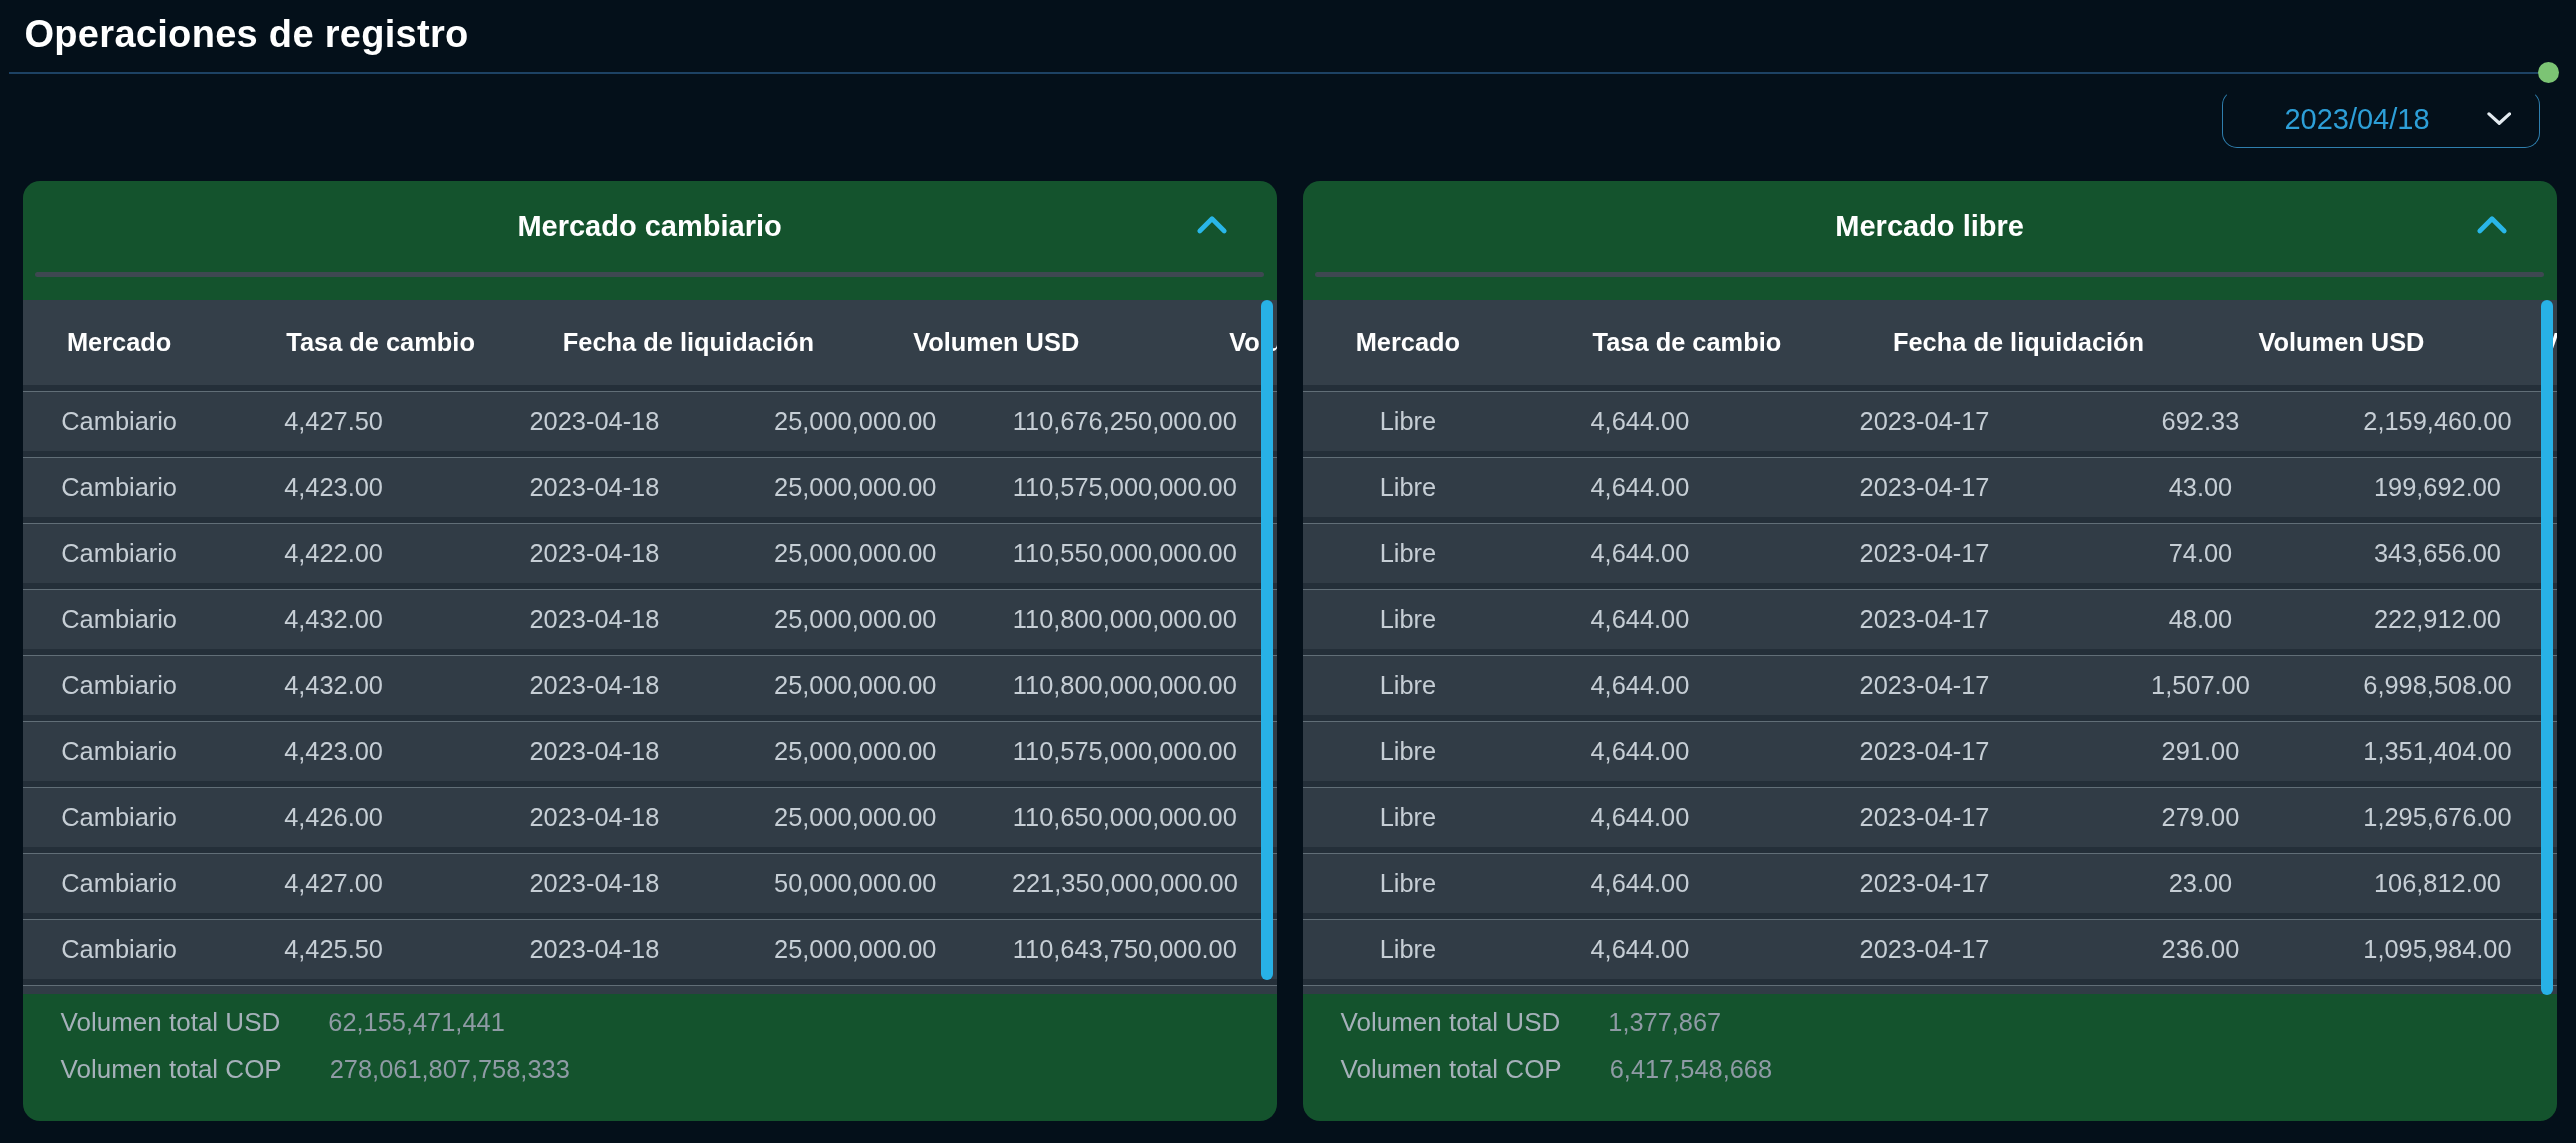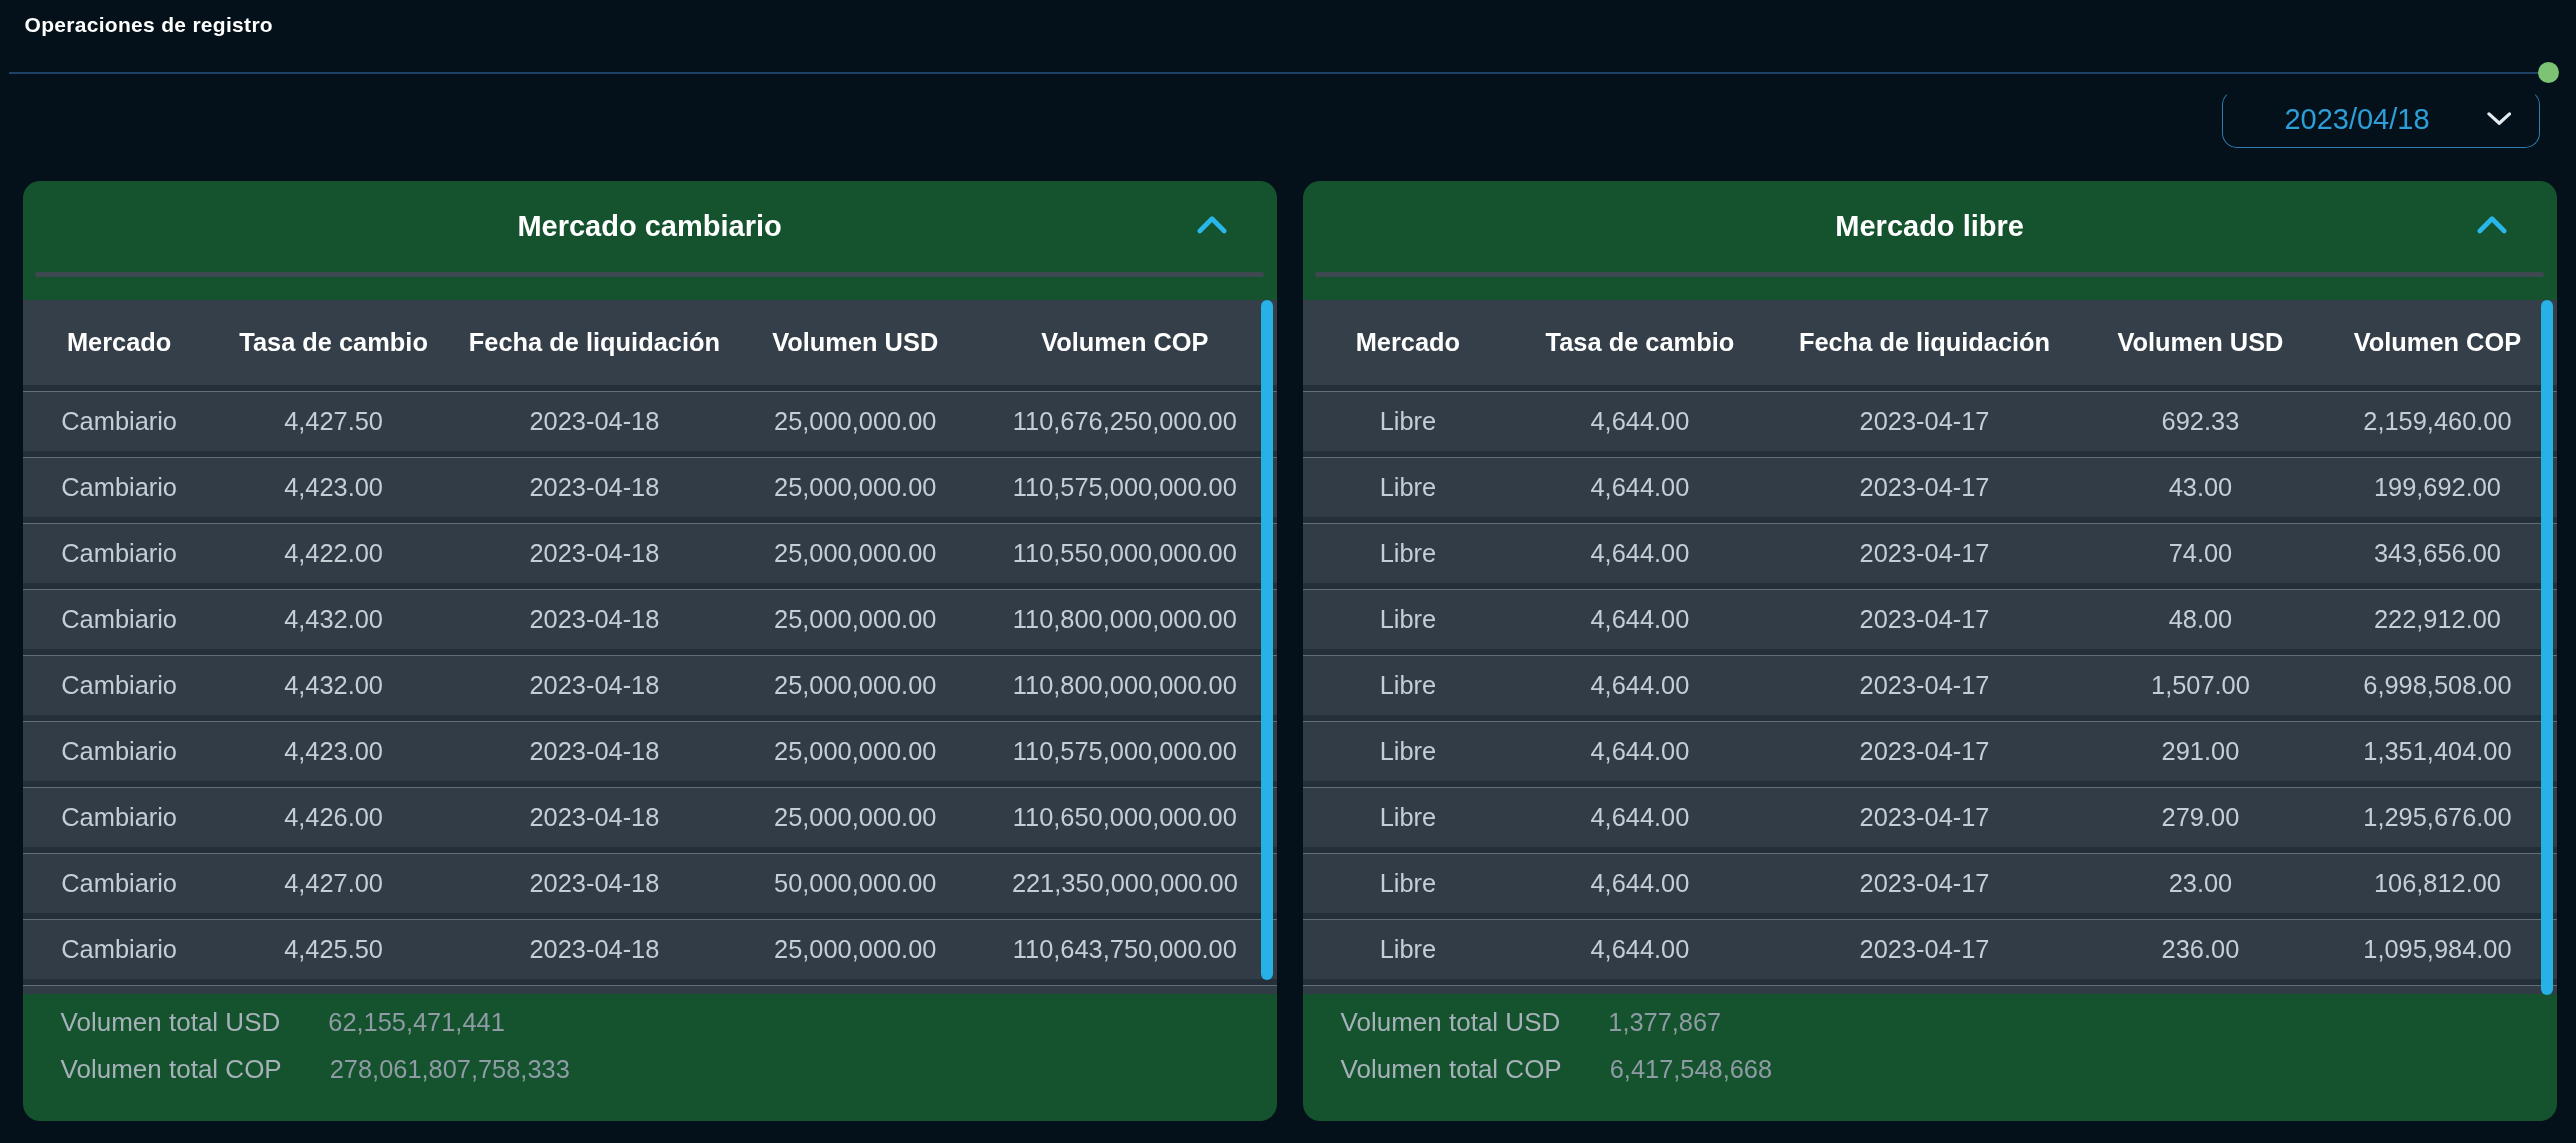--- a/index.html
+++ b/index.html
@@ -8,21 +8,21 @@
     width:2576px; height:1144px;
     background:#04101a;
     font-family:"Liberation Sans", sans-serif;
     overflow:hidden;
     position:relative;
   }
   .page { position:relative; width:2576px; height:1144px; }
 
   .page-title {
     position:absolute; left:24.5px; top:13px;
-    font-size:21px; font-weight:bold; color:#ffffff; letter-spacing:0.3px;
+    font-size:38px; font-weight:bold; color:#ffffff; letter-spacing:0.3px;
   }
   .title-divider {
     position:absolute; left:9.4px; right:19px; top:72px; height:1.9px;
     background:#1d4264;
   }
   .green-dot {
     position:absolute; right:17px; top:62px;
     width:21px; height:21px; border-radius:50%;
     background:#7cc474;
   }
@@ -67,20 +67,21 @@
   .panel-header-divider {
     height:4.7px; margin:0 12.2px; background:#3e4851; border-radius:2.8px;
   }
 
   .table { position:absolute; top:119px; left:0; right:0; }
   .thead {
     display:grid; height:85px;
     background:#343f49; color:#ffffff;
     font-weight:bold; font-size:25.4px;
     align-items:center;
+    gap:47px;
   }
   .row {
     display:grid; height:66px;
     background:#313c46; color:#c6ced5;
     font-size:25.4px; align-items:center;
     border-top:6.6px solid #242f39;
     box-shadow:inset 0 0.9px 0 rgba(190,203,212,.35);
   }
   .partial-row {
     height:15px; background:#313c46;

